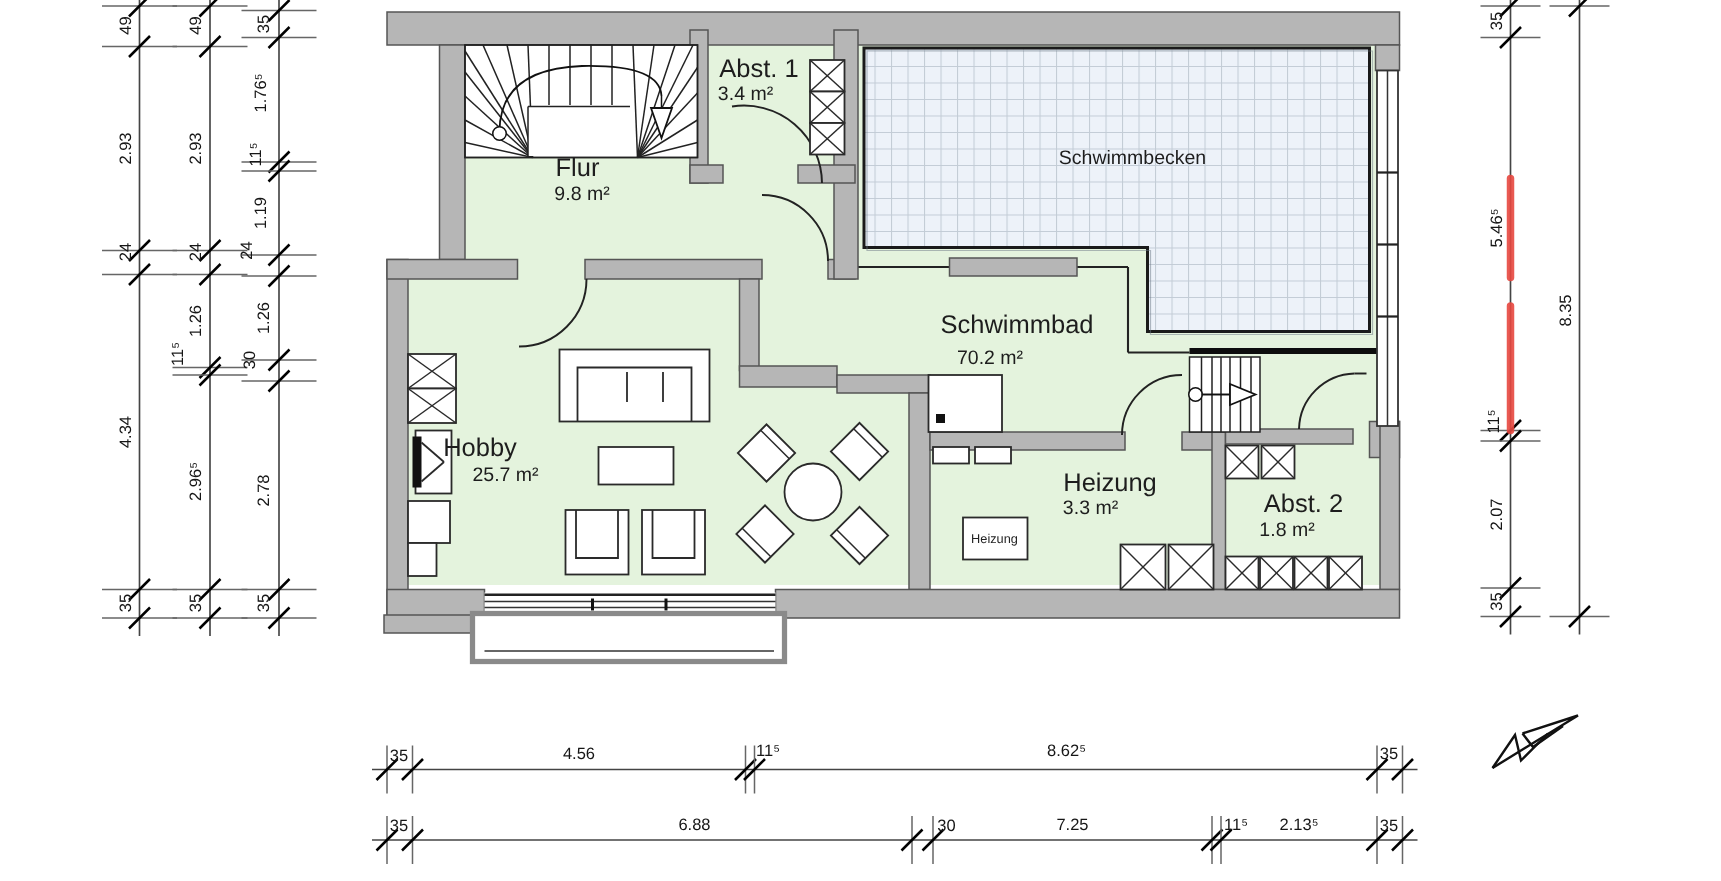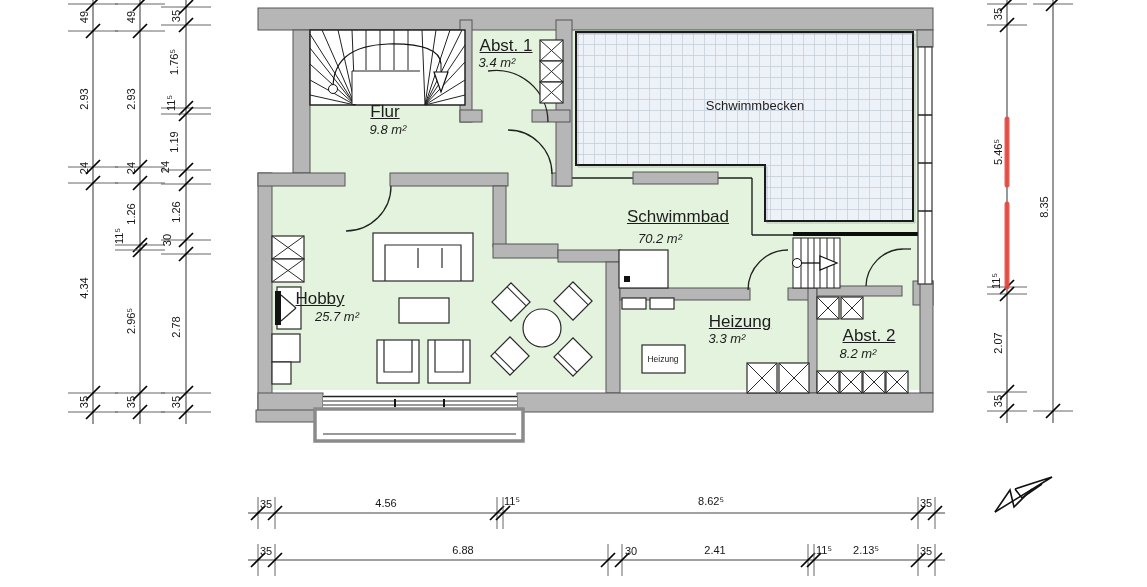--- a/index.html
+++ b/index.html
@@ -1,21 +1,21 @@
 <!DOCTYPE html>
 <html><head>
 <meta charset="utf-8">
 <style>
   html,body{margin:0;padding:0;background:#ffffff;}
   #canvas{position:relative;width:1147px;height:587px;background:#fff;overflow:hidden;
           font-family:"Liberation Sans", sans-serif;}
   svg{position:absolute;left:0;top:0;}
   .lbl{position:absolute;color:#1d1d1d;white-space:nowrap;transform:translate(-50%,-50%);}
-  .room-name{font-size:17px;text-decoration:underline;}
-  .room-area{font-size:13px;font-style:italic;}
+  .room-name{font-size:17px;}
+  .room-area{font-size:13px;}
   .pool-name{font-size:13px;}
   .dim{font-size:11px;color:#161616;}
   .dim.v{transform:translate(-50%,-50%) rotate(-90deg);}
   .boiler{font-size:8.5px;color:#222;}
 </style>
 </head>
 <body>
 
 <div id="canvas">
 
@@ -401,21 +401,21 @@
 <span class="lbl room-name" style="left:678px;top:217px">Schwimmbad</span>
 <span class="lbl room-area" style="left:660px;top:238px">70.2 m²</span>
 
 <span class="lbl room-name" style="left:320px;top:299px">Hobby</span>
 <span class="lbl room-area" style="left:337px;top:316px">25.7 m²</span>
 
 <span class="lbl room-name" style="left:740px;top:322px">Heizung</span>
 <span class="lbl room-area" style="left:727px;top:338px">3.3 m²</span>
 
 <span class="lbl room-name" style="left:869px;top:336px">Abst. 2</span>
-<span class="lbl room-area" style="left:858px;top:353px">8.2 m²</span>
+<span class="lbl room-area" style="left:858px;top:353px">1.8 m²</span>
 
 <span class="lbl boiler" style="left:663px;top:359px">Heizung</span>
 
 <span class="lbl dim v" style="left:84px;top:17px">49</span>
 <span class="lbl dim v" style="left:84px;top:99px">2.93</span>
 <span class="lbl dim v" style="left:84px;top:168px">24</span>
 <span class="lbl dim v" style="left:84px;top:288px">4.34</span>
 <span class="lbl dim v" style="left:84px;top:402px">35</span>
 
 <span class="lbl dim v" style="left:131px;top:17px">49</span>
@@ -446,18 +446,18 @@
 
 <span class="lbl dim" style="left:266px;top:504px">35</span>
 <span class="lbl dim" style="left:386px;top:503px">4.56</span>
 <span class="lbl dim" style="left:512px;top:501px">11⁵</span>
 <span class="lbl dim" style="left:711px;top:501px">8.62⁵</span>
 <span class="lbl dim" style="left:926px;top:503px">35</span>
 
 <span class="lbl dim" style="left:266px;top:551px">35</span>
 <span class="lbl dim" style="left:463px;top:550px">6.88</span>
 <span class="lbl dim" style="left:631px;top:551px">30</span>
-<span class="lbl dim" style="left:715px;top:550px">2.41</span>
+<span class="lbl dim" style="left:715px;top:550px">7.25</span>
 <span class="lbl dim" style="left:824px;top:550px">11⁵</span>
 <span class="lbl dim" style="left:866px;top:550px">2.13⁵</span>
 <span class="lbl dim" style="left:926px;top:551px">35</span>
 
 </div>
 
 </body></html>

